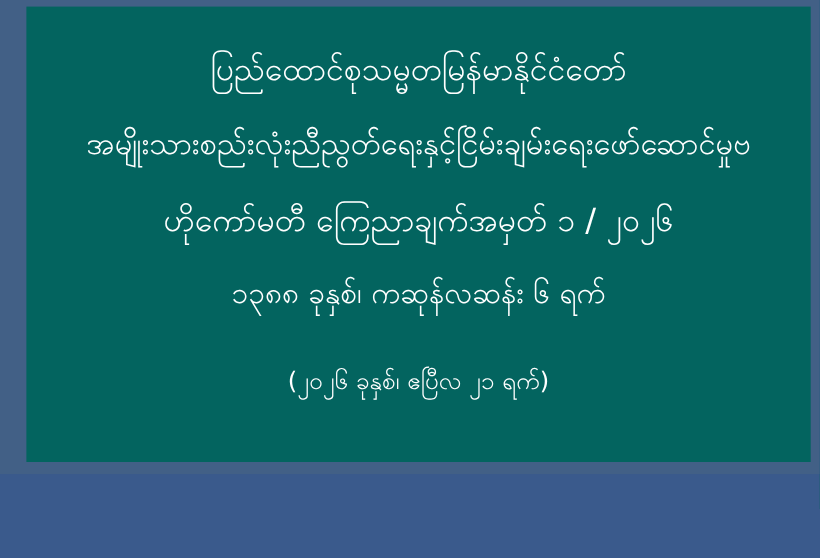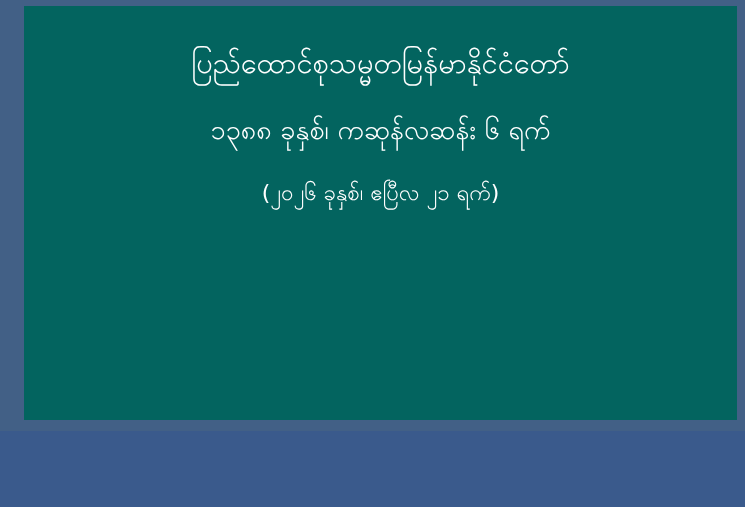--- a/index.html
+++ b/index.html
@@ -50,35 +50,37 @@
   .line-2 {
     font-size: 28px;
     margin-bottom: 39px;
   }
   .line-3 {
     font-size: 29px;
     margin-bottom: 38px;
   }
   .line-4 {
     font-size: 27px;
-    margin-bottom: 36px;
+    margin-bottom: 54px;
   }
   .line-5 {
     font-size: 22px;
     margin-bottom: 0px;
   }
 </style>
 </head>
 <body>
 
 <div id="announcement-frame">
   <div id="announcement-panel">
 
     <div class="headline-line line-1">ပြည်ထောင်စုသမ္မတမြန်မာနိုင်ငံတော်</div>
 
+    <div class="headline-line line-2">အမျိုးသားစည်းလုံးညီညွတ်ရေးနှင့်ငြိမ်းချမ်းရေးဖော်ဆောင်မှုဗ</div>
 
+    <div class="headline-line line-3">ဟိုကော်မတီ ကြေညာချက်အမှတ် ၁ / ၂၀၂၆</div>
 
     <div class="headline-line line-4">၁၃၈၈ ခုနှစ်၊ ကဆုန်လဆန်း ၆ ရက်</div>
 
     <div class="headline-line line-5">(၂၀၂၆ ခုနှစ်၊ ဧပြီလ ၂၁ ရက်)</div>
 
   </div>
 </div>
 
 </body></html>

